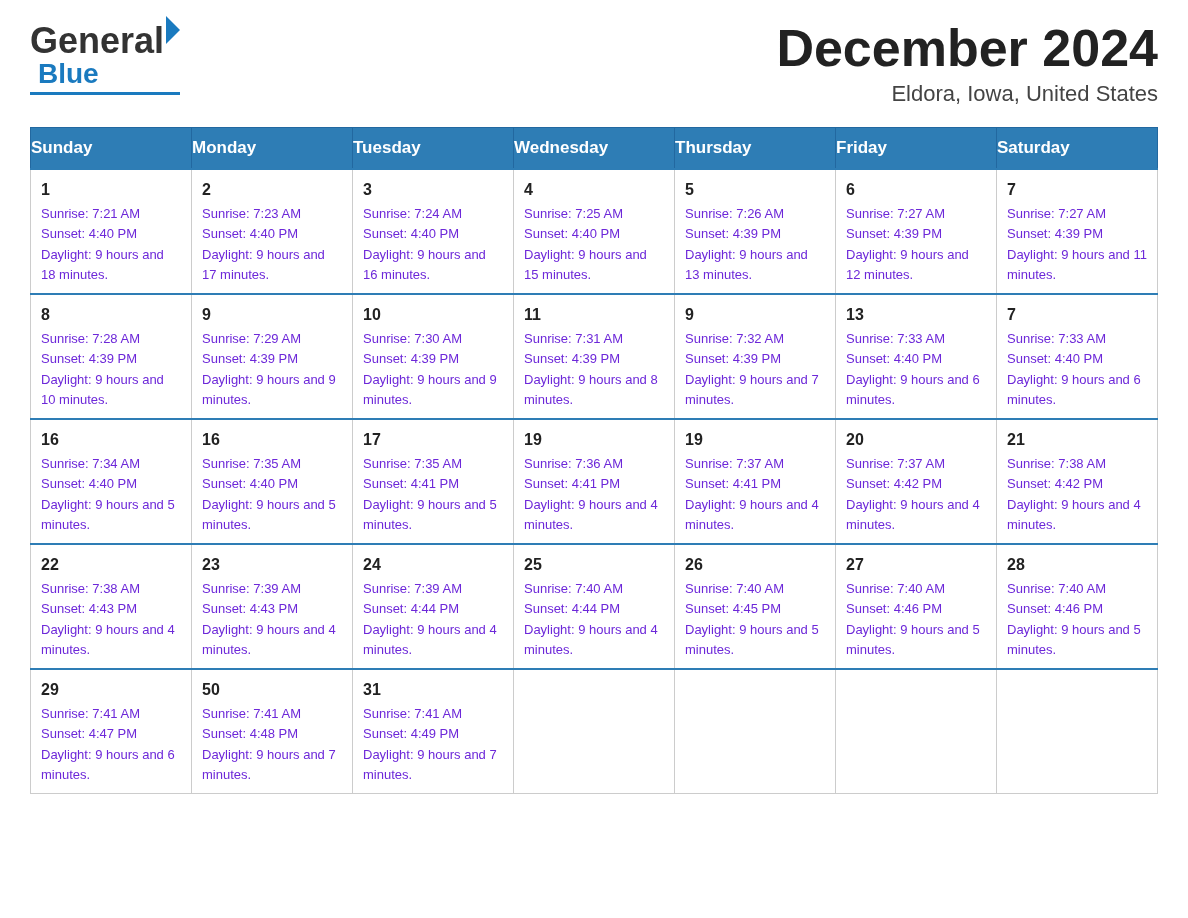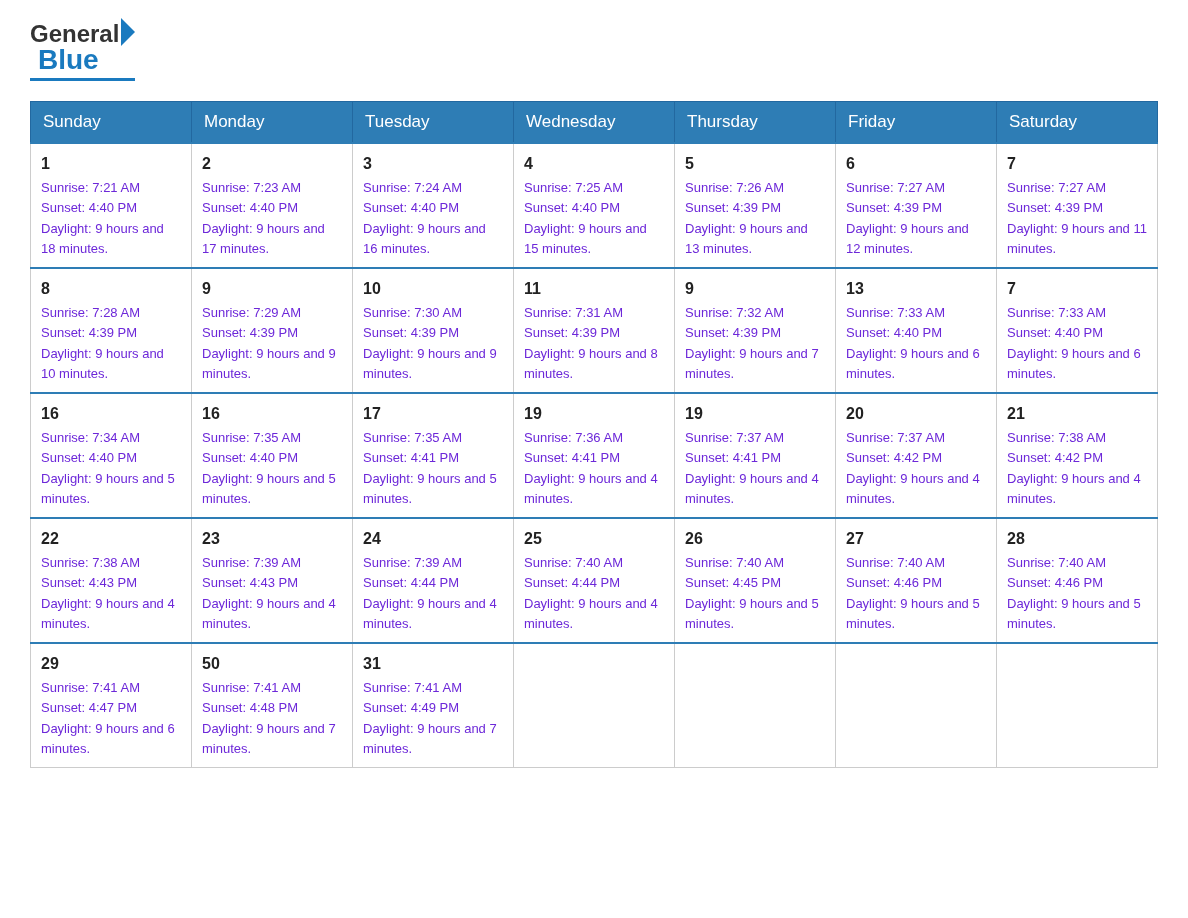--- a/index.html
+++ b/index.html
@@ -16,22 +16,22 @@
       align-items: flex-start;
       margin-bottom: 20px;
     }
     .logo-area {
       display: flex;
       flex-direction: column;
       align-items: flex-start;
     }
     .logo-text {
       display: flex;
-      align-items: center;
-      font-size: 24px;
+      align-items: flex-start;
+      font-size: 36px;
       font-weight: bold;
     }
     .logo-general {
       color: #333333;
     }
     .logo-blue {
       color: #1a7abf;
     }
     .logo-triangle {
       width: 0;
@@ -64,22 +64,22 @@
     }
     .calendar-table {
       width: 100%;
       border-collapse: collapse;
       border: 1px solid #aaaaaa;
     }
     .calendar-table th {
       background-color: #2e7db5;
       color: #ffffff;
       font-size: 17px;
-      font-weight: normal;
-      padding: 10px 12px;
+      font-weight: bold;
+      padding: 10px 0;
       text-align: left;
       border: 1px solid #2268a0;
     }
     .calendar-table td {
       vertical-align: top;
       padding: 8px 10px;
       border: 1px solid #cccccc;
       width: 14.28%;
       min-height: 100px;
       font-size: 13.5px;
@@ -111,20 +111,24 @@
 <div class="header-area">
   <div class="logo-area">
     <div class="logo-text">
       <span class="logo-general">General</span>
       <span class="logo-triangle"></span>
     </div>
     <div style="display:flex; align-items:center; margin-top:-4px;margin-left:8px;">
       <span class="logo-blue" style="font-size:28px; font-weight:bold;">Blue</span>
     </div>
     <div class="logo-underline"></div>
+  </div>
+  <div class="title-area">
+    <div class="month-title">December 2024</div>
+    <div class="location-title">Eldora, Iowa, United States</div>
   </div>
 </div>
 
 <table class="calendar-table">
   <thead>
     <tr>
     <th>Sunday</th>
         <th>Monday</th>
         <th>Tuesday</th>
         <th>Wednesday</th>

